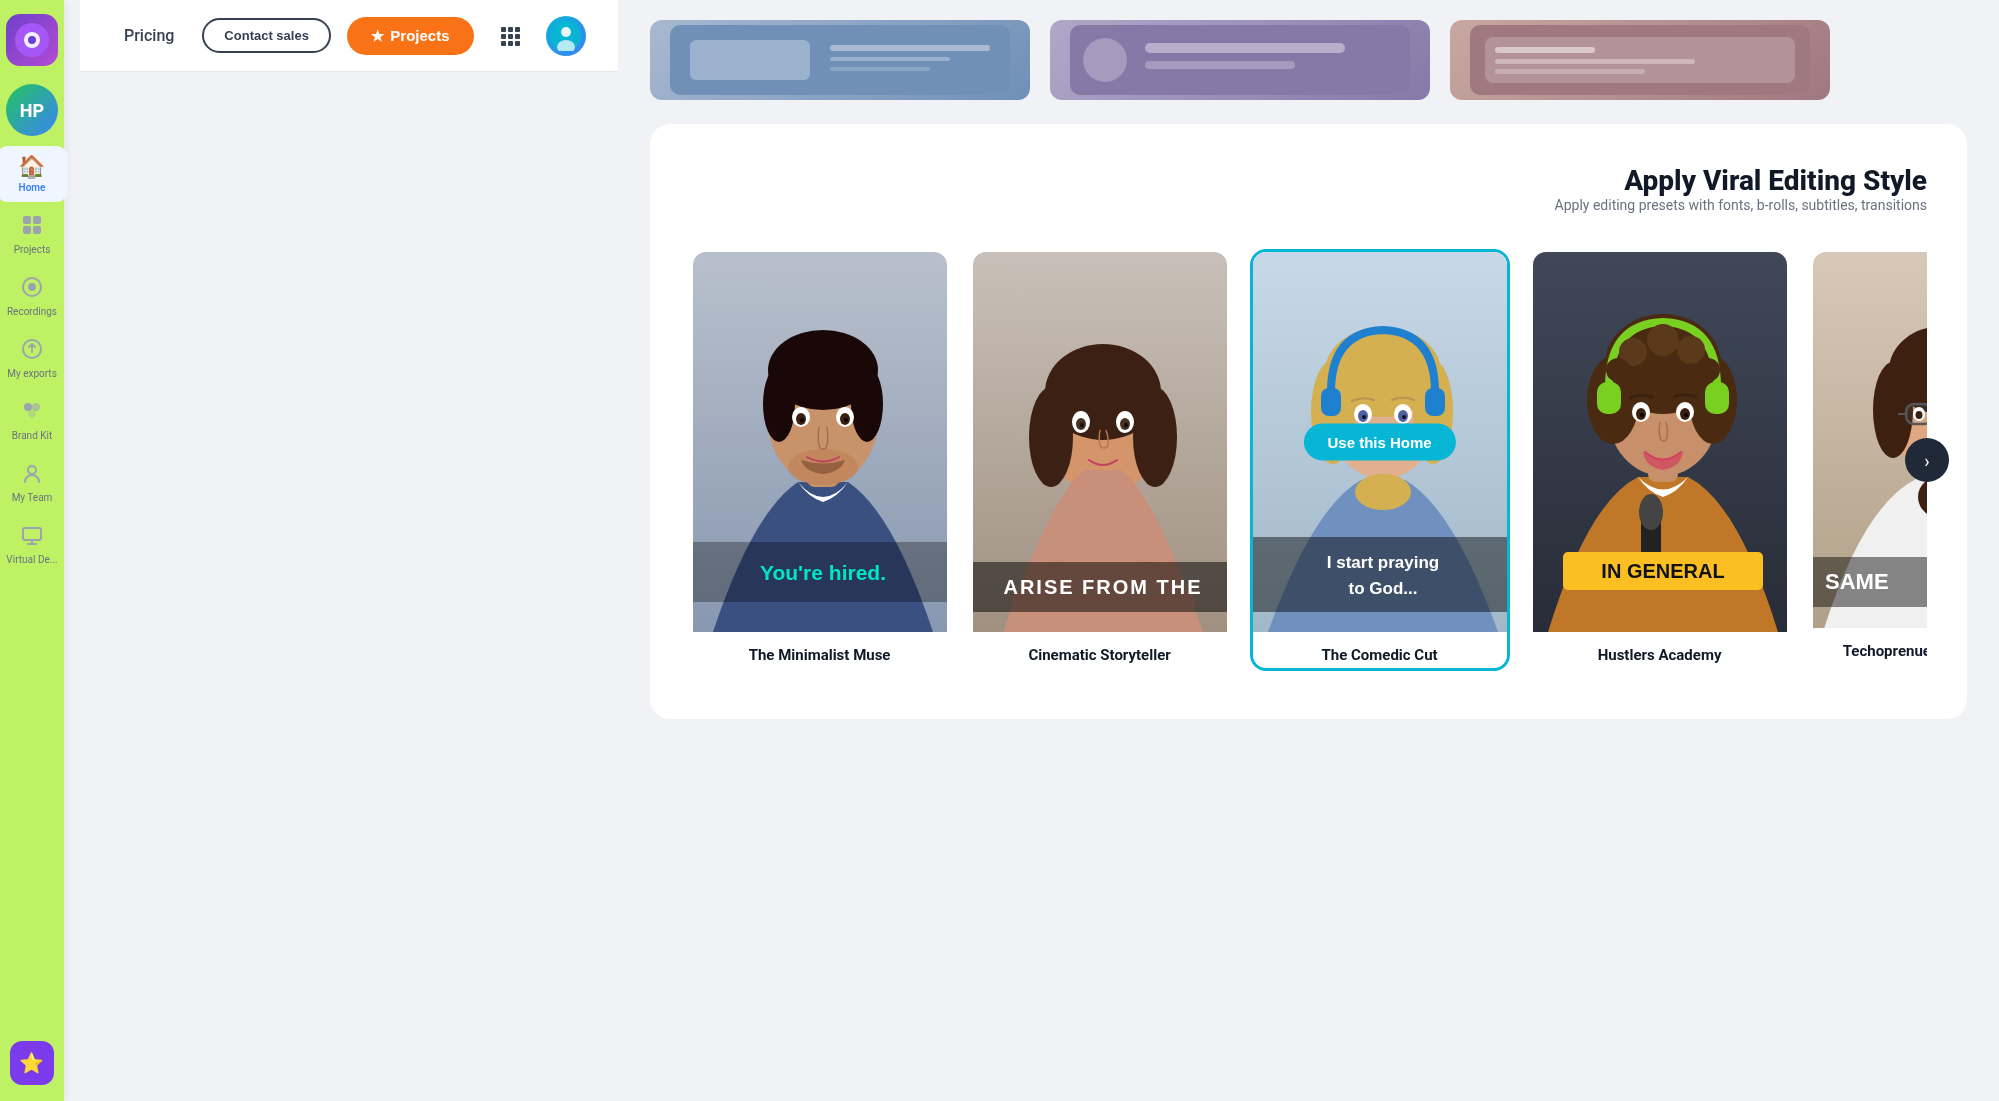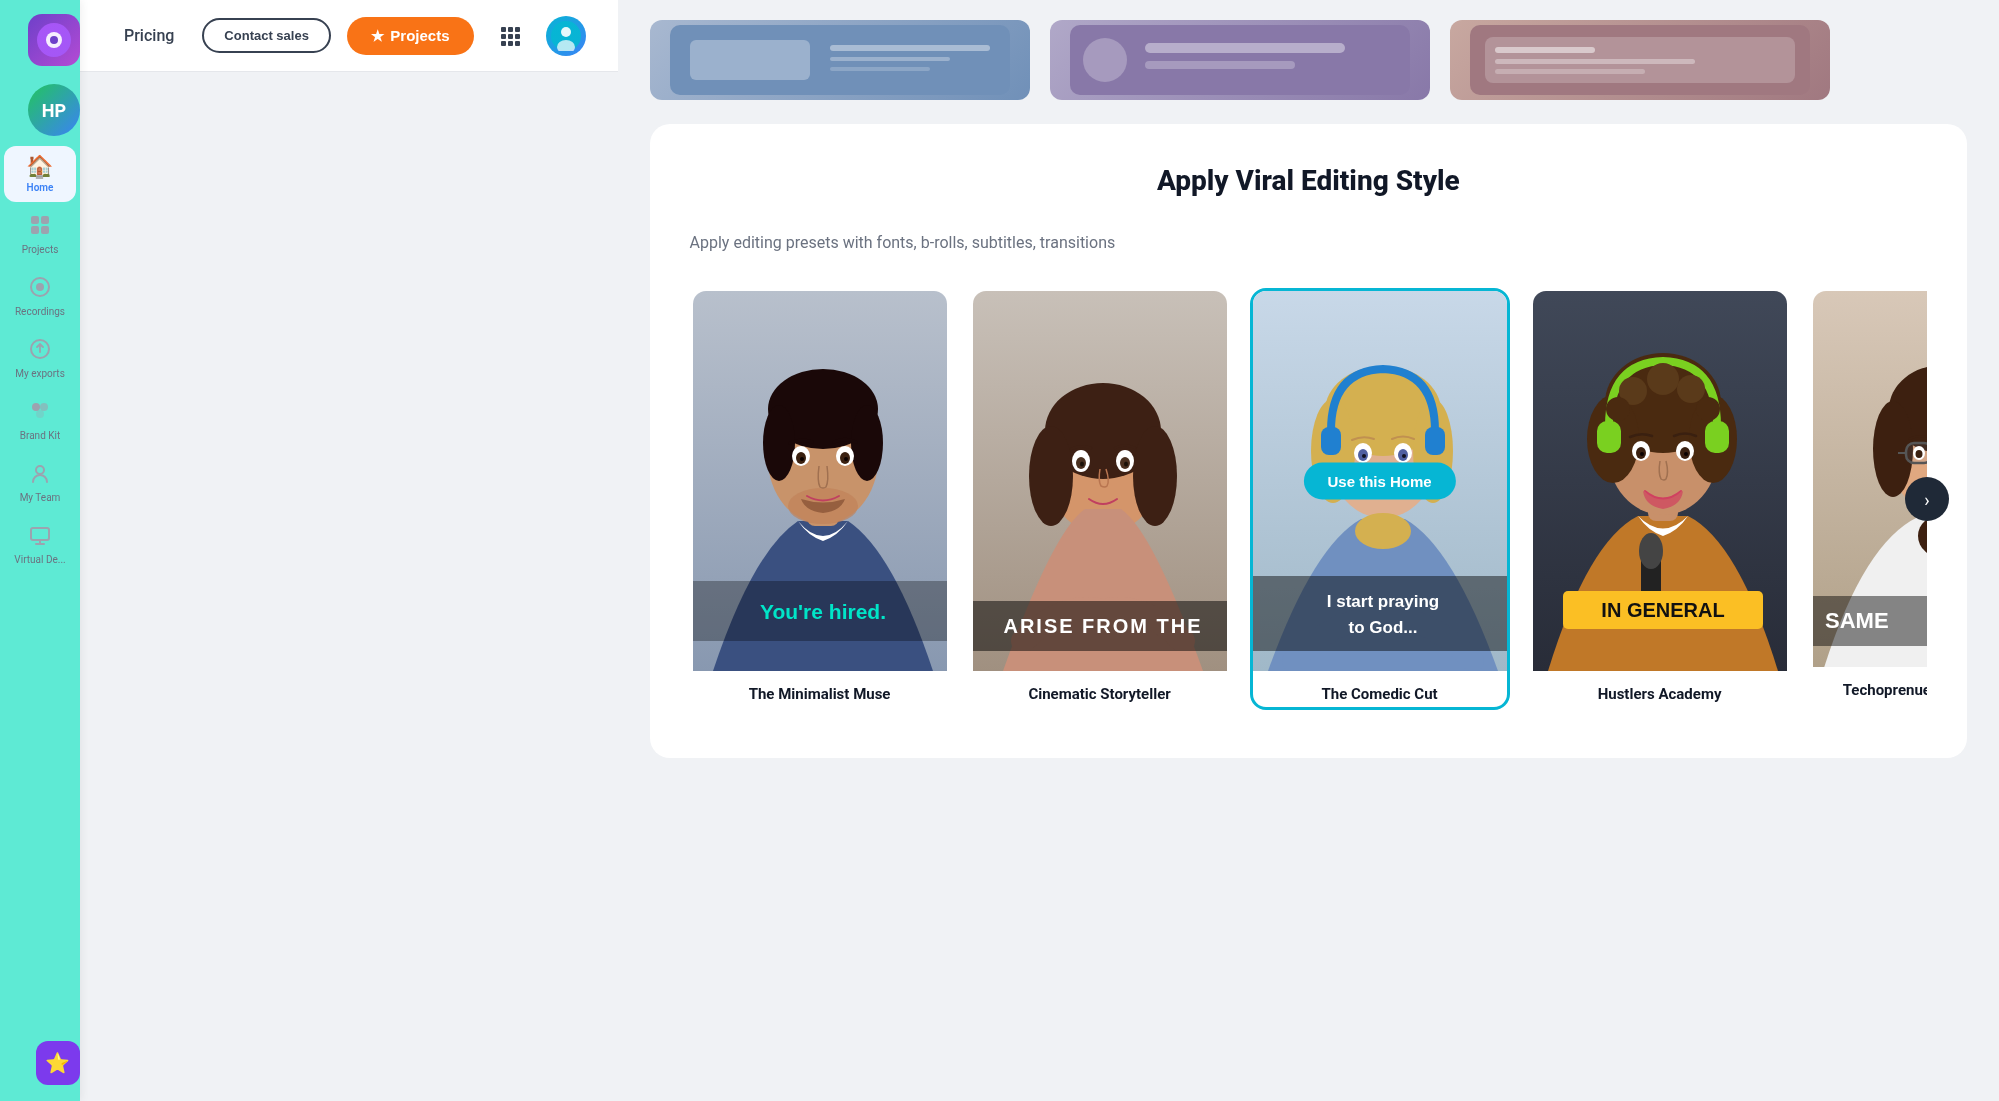--- a/index.html
+++ b/index.html
@@ -7,26 +7,26 @@
       font-family: -apple-system, BlinkMacSystemFont, 'Segoe UI', Roboto, sans-serif;
       background: #f0f2f5;
       width: 1999px;
       height: 1101px;
       overflow: hidden;
       display: flex;
     }
 
     
     .sidebar {
-      width: 80px;
-      background: #5eead4;
+      width: 64px;
+      background: #bef264;
       height: 100vh;
       display: flex;
       flex-direction: column;
-      align-items: flex-end;
+      align-items: center;
       padding-top: 0;
       box-shadow: 2px 0 8px rgba(0,0,0,0.06);
       position: fixed;
       left: 0;
       top: 0;
       z-index: 100;
     }
 
     .sidebar-logo {
       width: 52px;
@@ -227,33 +227,32 @@
 
     
     .style-panel {
       background: white;
       border-radius: 20px;
       padding: 40px 40px 48px;
       margin-top: 8px;
     }
 
     .style-panel-title {
-      text-align: center;
+      text-align: right;
       font-size: 28px;
       font-weight: 800;
       color: #111827;
       margin-bottom: 0;
     }
 
     .style-panel-subtitle {
-      text-align: left;
-      font-size: 16px;
+      text-align: right;
+      font-size: 14px;
       color: #6b7280;
       margin-bottom: 36px;
-      margin-top: 36px;
     }
 
     
     .style-cards {
       display: flex;
       gap: 20px;
       overflow: hidden;
     }
 
     .style-card {

